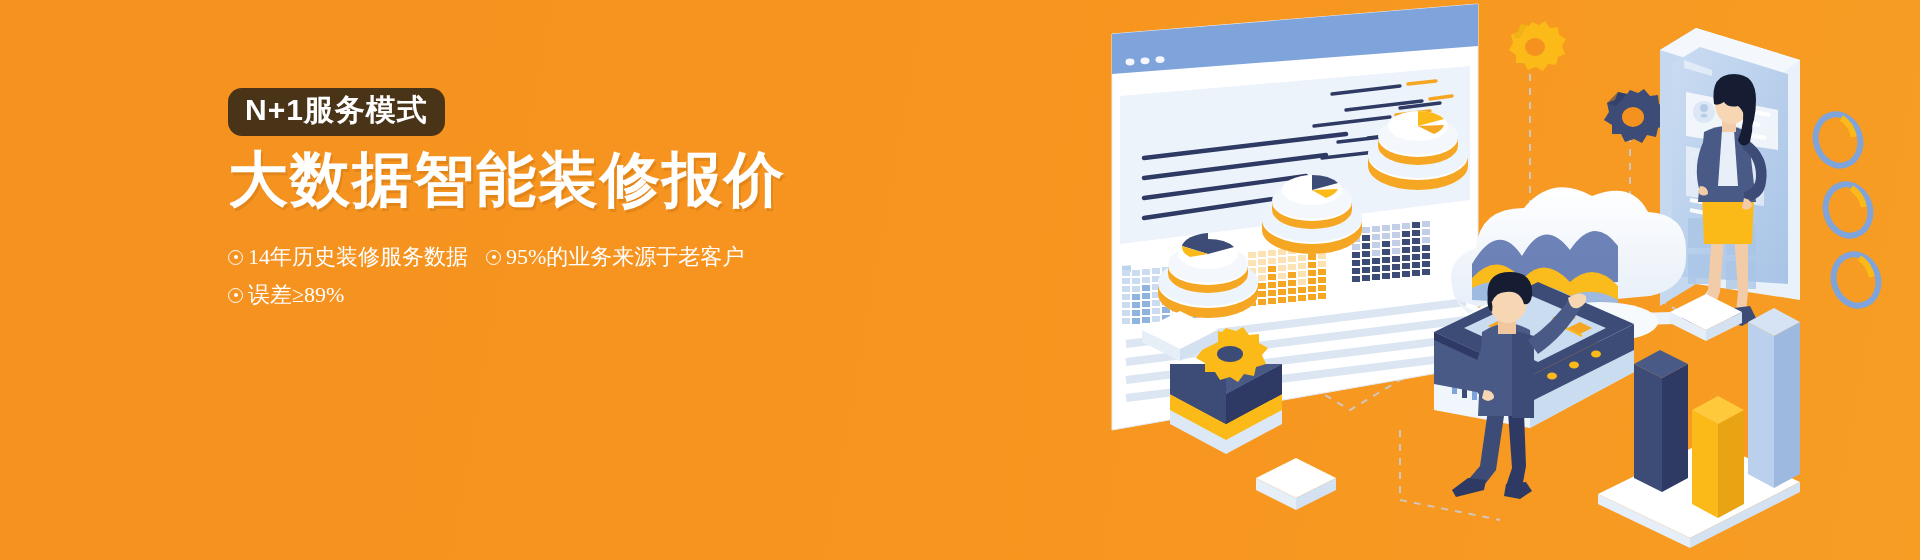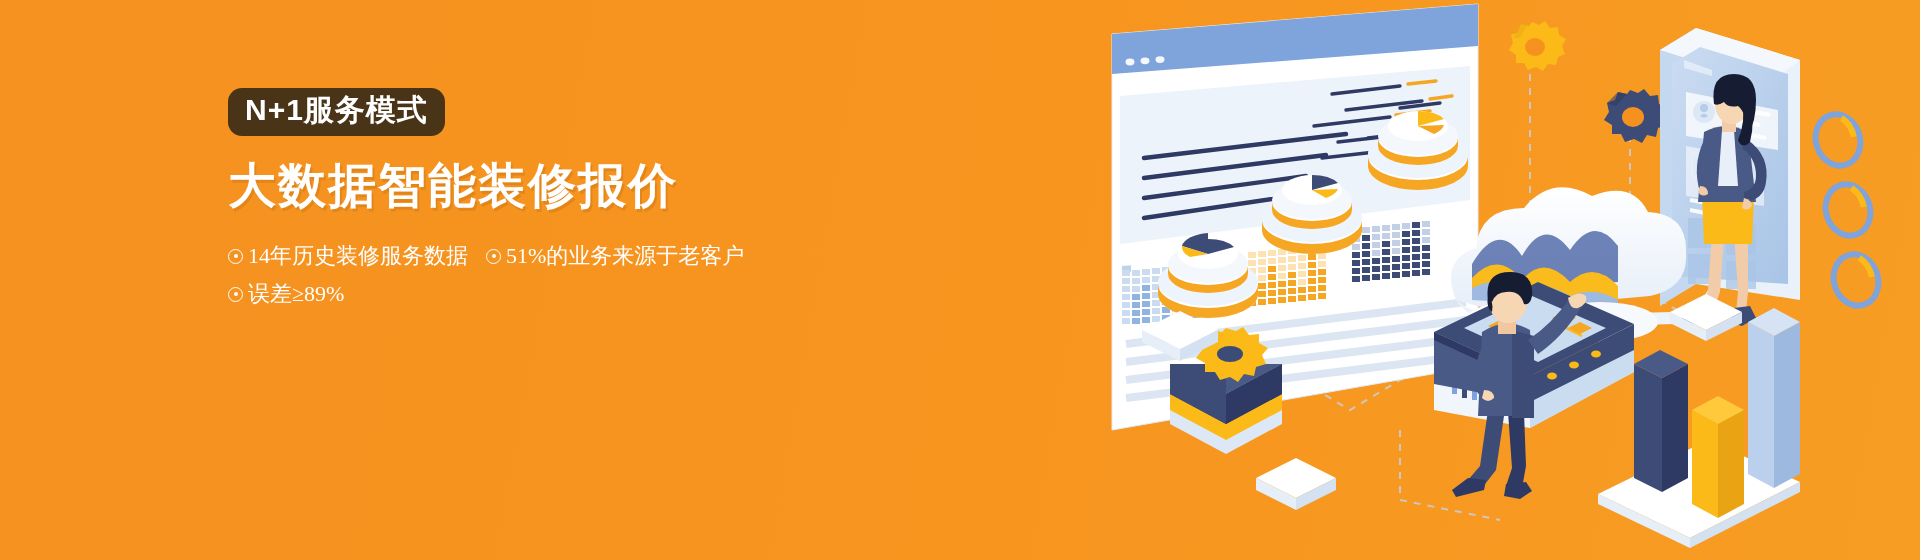--- a/index.html
+++ b/index.html
@@ -27,25 +27,25 @@
     color:#FFFFFF;
     font-family:"Liberation Sans", sans-serif;
     font-size:30px;
     font-weight:700;
     letter-spacing:1px;
     padding:5px 17px 8px 17px;
     border-radius:14px;
     line-height:1.15;
   }
   .headline {
-    margin-top:24px;
+    margin-top:12px;
     color:#FFFFFF;
     font-family:"Liberation Sans", sans-serif;
     font-weight:700;
-    font-size:48px;
+    font-size:60px;
     letter-spacing:2px;
     line-height:1.08;
     text-shadow:2px 3px 0 rgba(180,100,10,0.28);
     white-space:nowrap;
   }
   .bullets {
     margin-top:26px;
     display:grid;
     grid-template-columns:258px 260px;
     grid-auto-rows:38px;
@@ -103,21 +103,21 @@
 
       <div class="bullet">
         <span class="dot"></span>
         <span>14年历史装修服务数据</span>
       </div>
 
 
 
       <div class="bullet">
         <span class="dot"></span>
-        <span>51%的业务来源于老客户</span>
+        <span>95%的业务来源于老客户</span>
       </div>
 
       <div class="bullet">
         <span class="dot"></span>
         <span>误差≥89%</span>
       </div>
 
     </div>
   </div>
 

